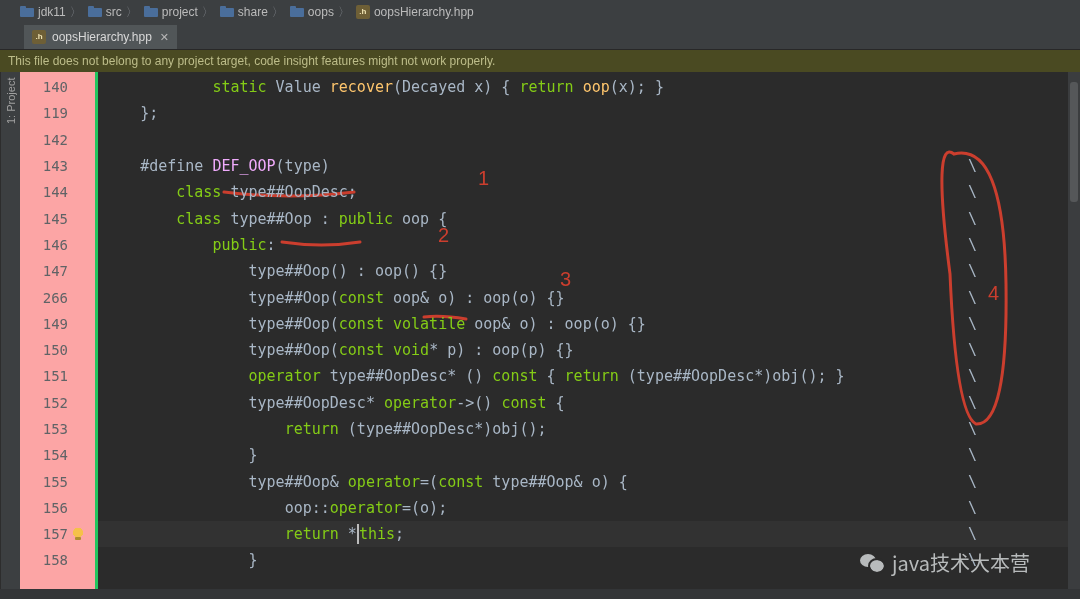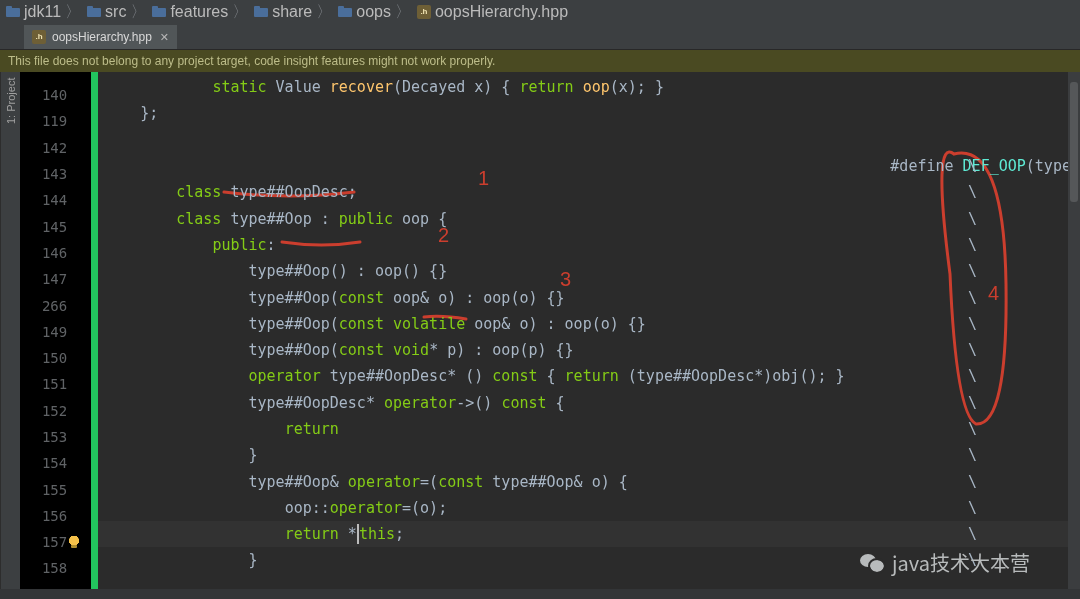--- a/index.html
+++ b/index.html
@@ -10,23 +10,23 @@
     font-family: "DejaVu Sans Mono", Menlo, Consolas, monospace;
     font-size: 14px;
     background: #2b2b2b;
     color: #a9b7c6;
   }
   .breadcrumbs {
     background: #3c3f41;
     height: 24px;
     display: flex;
     align-items: center;
-    padding: 0 6px;
+    padding: 0 20px;
     font-family: "Segoe UI", sans-serif;
-    font-size: 16px;
+    font-size: 12px;
     color: #bbbbbb;
   }
   .crumb { display:flex; align-items:center; margin-right:2px; }
   .crumb .sep { margin: 0 4px; color:#7a7e83; }
   .folder-icon, .file-icon-hpp {
     width:14px; height:12px; display:inline-block; margin-right:4px;
     position:relative;
   }
   .folder-icon::before {
     content:""; position:absolute; left:0; top:2px;
@@ -66,22 +66,22 @@
   .left-tool {
     width:20px; background:#3c3f41;
     writing-mode: vertical-rl; transform:rotate(180deg);
     font-family:"Segoe UI",sans-serif; font-size:11px;
     color:#a0a0a0;
     display:flex; align-items:center; justify-content:flex-end;
     padding:6px 0;
     border-right:1px solid #2d2d2d;
   }
   .gutter {
-    width:78px; background:#000000; border-right:7px solid #22c55e;
-    padding-top:10px; user-select:none;
+    width:78px; background:#fca5a5; border-right:3px solid #22c55e;
+    padding-top:2px; user-select:none;
   }
   .editor {
     flex:1; background:#2b2b2b; padding-top:2px; position:relative;
     overflow:hidden;
   }
   .line { height:26.3px; display:flex; align-items:center; }
   .gutter .line {
     color:#606366; justify-content:space-between; padding:0 10px 0 0;
   }
   .gutter .ln { width:48px; text-align:right; font-size:14px;}
@@ -93,21 +93,21 @@
     position:relative;
   }
   .bulb.on::after {
     content:""; position:absolute; left:4px; top:10px; width:6px; height:3px;
     background:#b08e2e; border-radius:1px;
   }
   .editor .line { padding-left:6px; white-space:pre; font-size:15px; }
   .current-line { background:#323232; }
   .k   { color:#84cc16; }
   .id  { color:#a9b7c6; }
-  .pp  { color:#5eead4; }
+  .pp  { color:#f0abfc; }
   .ppn { color:#a9b7c6; }
   .op  { color:#a9b7c6; }
   .fn  { color:#ffc66d; }
   .caret {
     display:inline-block; width:2px; height:20px; background:#bcbcbc;
   }
 
   .annot {
     position:absolute; pointer-events:none;
   }
@@ -155,21 +155,21 @@
       <span>jdk11</span>
       <span class="sep">〉</span>
     </span>
   <span class="crumb">
       <span class="folder-icon"></span>
       <span>src</span>
       <span class="sep">〉</span>
     </span>
   <span class="crumb">
       <span class="folder-icon"></span>
-      <span>features</span>
+      <span>project</span>
       <span class="sep">〉</span>
     </span>
   <span class="crumb">
       <span class="folder-icon"></span>
       <span>share</span>
       <span class="sep">〉</span>
     </span>
   <span class="crumb">
       <span class="folder-icon"></span>
       <span>oops</span>
@@ -288,31 +288,31 @@
     <div id="annot-nums">
         <div class="annot-num" style="left: 380px; top: 95px;">1</div>
         <div class="annot-num" style="left: 340px; top: 152px;">2</div>
         <div class="annot-num" style="left: 462px; top: 196px;">3</div>
         <div class="annot-num" style="left: 890px; top: 210px;">4</div>
       </div>
 
     <div class="line"><span>            </span><span class="k">static</span><span class="id"> Value </span><span class="fn">recover</span><span class="id">(Decayed x) { </span><span class="k">return</span><span class="id"> </span><span class="fn">oop</span><span class="id">(x); }</span></div>
       <div class="line"><span>    </span><span class="id">};</span></div>
       <div class="line"><span></span></div>
-      <div class="line" style="position: relative; justify-content: flex-end;"><span>    </span><span class="ppn">#define</span><span class="id"> </span><span class="pp">DEF_OOP</span><span class="id">(type)</span><span class="id" style="position: absolute; left: 870px;">\</span></div>
+      <div class="line" style="position: relative;"><span>    </span><span class="ppn">#define</span><span class="id"> </span><span class="pp">DEF_OOP</span><span class="id">(type)</span><span class="id" style="position: absolute; left: 870px;">\</span></div>
       <div class="line" style="position: relative;"><span>        </span><span class="k">class</span><span class="id"> type##OopDesc;</span><span class="id" style="position: absolute; left: 870px;">\</span></div>
       <div class="line" style="position: relative;"><span>        </span><span class="k">class</span><span class="id"> type##Oop : </span><span class="k">public</span><span class="id"> oop {</span><span class="id" style="position: absolute; left: 870px;">\</span></div>
       <div class="line" style="position: relative;"><span>            </span><span class="k">public</span><span class="id">:</span><span class="id" style="position: absolute; left: 870px;">\</span></div>
       <div class="line" style="position: relative; text-align: right;"><span>                </span><span class="id">type##Oop() : oop() {}</span><span class="id" style="position: absolute; left: 870px;">\</span></div>
       <div class="line" style="position: relative;"><span>                </span><span class="id">type##Oop(</span><span class="k">const</span><span class="id"> oop&amp; o) : oop(o) {}</span><span class="id" style="position: absolute; left: 870px;">\</span></div>
       <div class="line" style="position: relative;"><span>                </span><span class="id">type##Oop(</span><span class="k">const</span><span class="id"> </span><span class="k">volatile</span><span class="id"> oop&amp; o) : oop(o) {}</span><span class="id" style="position: absolute; left: 870px;">\</span></div>
       <div class="line" style="position: relative;"><span>                </span><span class="id">type##Oop(</span><span class="k">const</span><span class="id"> </span><span class="k">void</span><span class="id">* p) : oop(p) {}</span><span class="id" style="position: absolute; left: 870px;">\</span></div>
       <div class="line" style="position: relative;"><span>                </span><span class="k">operator</span><span class="id"> type##OopDesc* () </span><span class="k">const</span><span class="id"> { </span><span class="k">return</span><span class="id"> (type##OopDesc*)obj(); }</span><span class="id" style="position: absolute; left: 870px;">\</span></div>
       <div class="line" style="position: relative;"><span>                </span><span class="id">type##OopDesc* </span><span class="k">operator</span><span class="id">-&gt;() </span><span class="k">const</span><span class="id"> {</span><span class="id" style="position: absolute; left: 870px;">\</span></div>
-      <div class="line" style="position: relative;"><span>                    </span><span class="k">return</span><span class="id" style="position: absolute; left: 870px;">\</span></div>
+      <div class="line" style="position: relative;"><span>                    </span><span class="k">return</span><span class="id"> (type##OopDesc*)obj();</span><span class="id" style="position: absolute; left: 870px;">\</span></div>
       <div class="line" style="position: relative;"><span>                </span><span class="id">}</span><span class="id" style="position: absolute; left: 870px;">\</span></div>
       <div class="line" style="position: relative;"><span>                </span><span class="id">type##Oop&amp; </span><span class="k">operator</span><span class="id">=(</span><span class="k">const</span><span class="id"> type##Oop&amp; o) {</span><span class="id" style="position: absolute; left: 870px;">\</span></div>
       <div class="line" style="position: relative;"><span>                    </span><span class="id">oop</span><span class="op">::</span><span class="k">operator</span><span class="id">=(o);</span><span class="id" style="position: absolute; left: 870px;">\</span></div>
       <div class="line current-line" style="position: relative;"><span>                    </span><span class="k">return</span><span class="id"> *</span><span class="caret"></span><span class="k">this</span><span class="id">;</span><span class="id" style="position: absolute; left: 870px;">\</span></div>
       <div class="line" style="position: relative;"><span>                </span><span class="id">}</span><span class="id" style="position: absolute; left: 870px;">\</span></div>
       <div class="watermark">
       <span class="wechat-icon"></span>
       <span>java技术大本营</span>
     </div>
 

